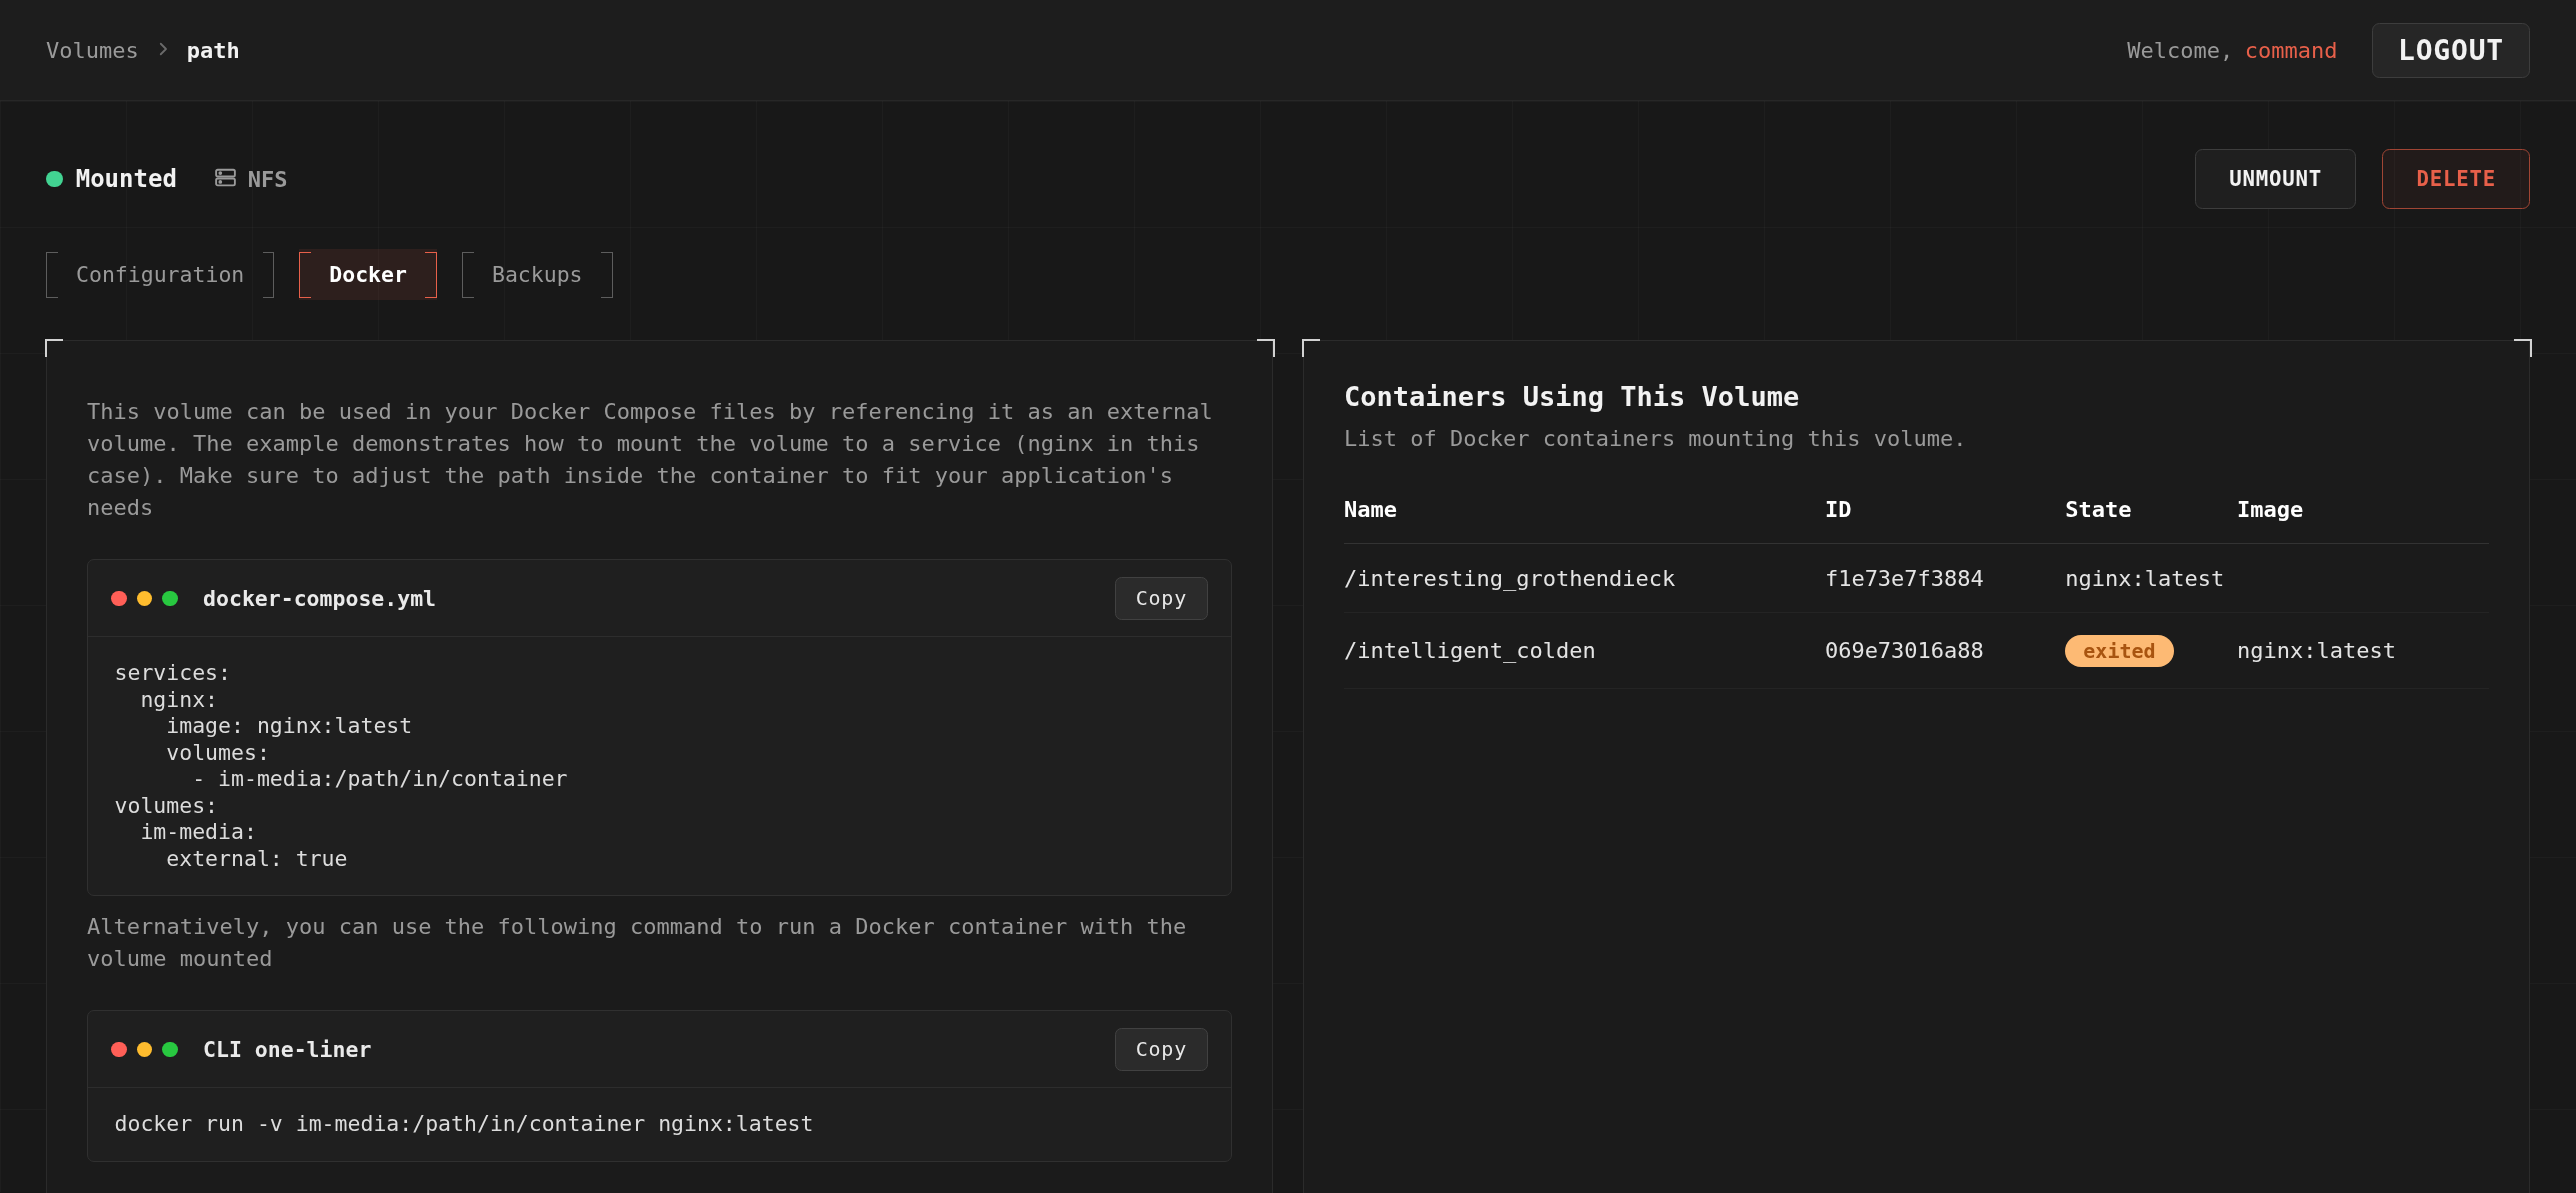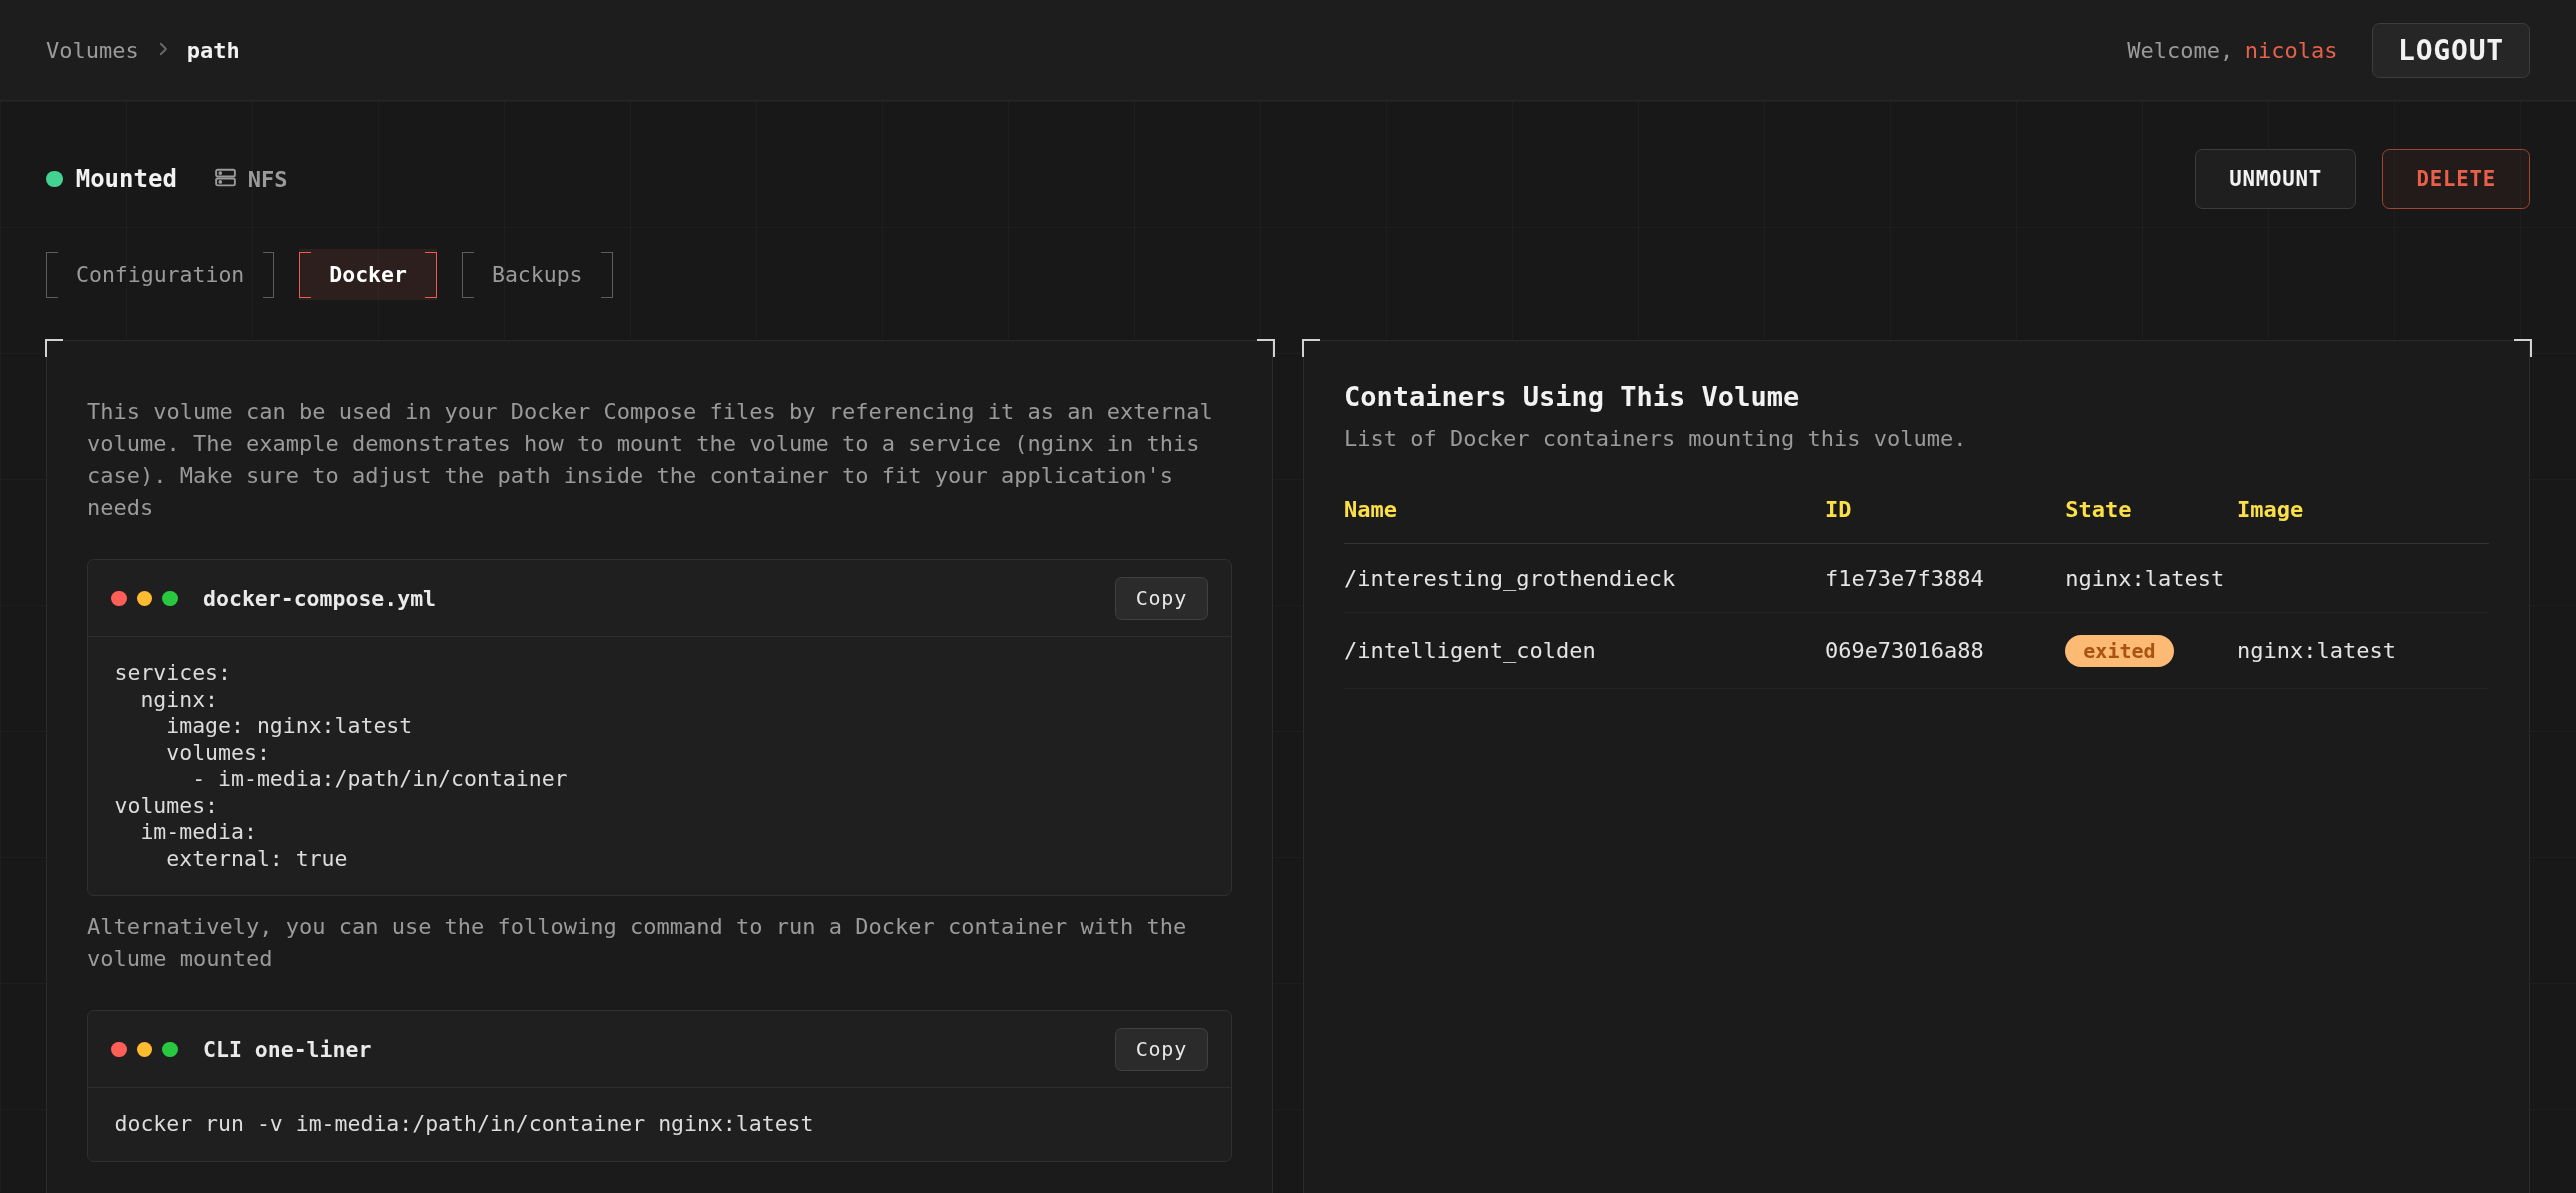--- a/index.html
+++ b/index.html
@@ -112,21 +112,21 @@
   }
 
   
   .subtitle { margin-top:13.2px; font-size:22px; color:#9a9a9a; }
   .table { margin-top:46px; }
   .trow {
     display:grid; grid-template-columns:42% 21% 15% 22%;
     align-items:center;
   }
   .trow.head { border-bottom:0.8px solid #333333; }
-  .trow.head > div { font-size:22px; font-weight:bold; color:#fde047; padding-bottom:21.5px; }
+  .trow.head > div { font-size:22px; font-weight:bold; color:#ffffff; padding-bottom:21.5px; }
   .trow.body { border-bottom:0.8px solid #242424; }
   .trow.body > div { font-size:22px; color:#e4e4e4; padding:21.5px 0; }
   .badge {
     display:inline-block; padding:4.1px 18px; border-radius:826px;
     font-size:20px; font-weight:bold;
   }
   .badge-running { background:#d9f4e3; color:#1a7f4b; }
   .badge-exited  { background:#fdba74; color:#a85410; }
 </style>
 </head>
@@ -137,21 +137,21 @@
     <span class="crumb-root">Volumes</span>
     <span>
       <svg width="18" height="18" viewBox="0 0 24 24" fill="none">
           <path d="M9 5l7 7-7 7" stroke="#6a6a6a" stroke-width="2.4" stroke-linecap="round" stroke-linejoin="round"></path>
         </svg>
     </span>
     <span class="crumb-current">path</span>
   </nav>
   <div class="topbar-right">
     <span class="welcome">Welcome,</span>
-    <span class="username">nicolas</span>
+    <span class="username">command</span>
     <button class="btn logout-btn">LOGOUT</button>
   </div>
 </header>
 
 <main class="main">
 
   <div class="status-row">
     <div class="status-left">
       <div class="mounted">
         <span class="dot"></span>

